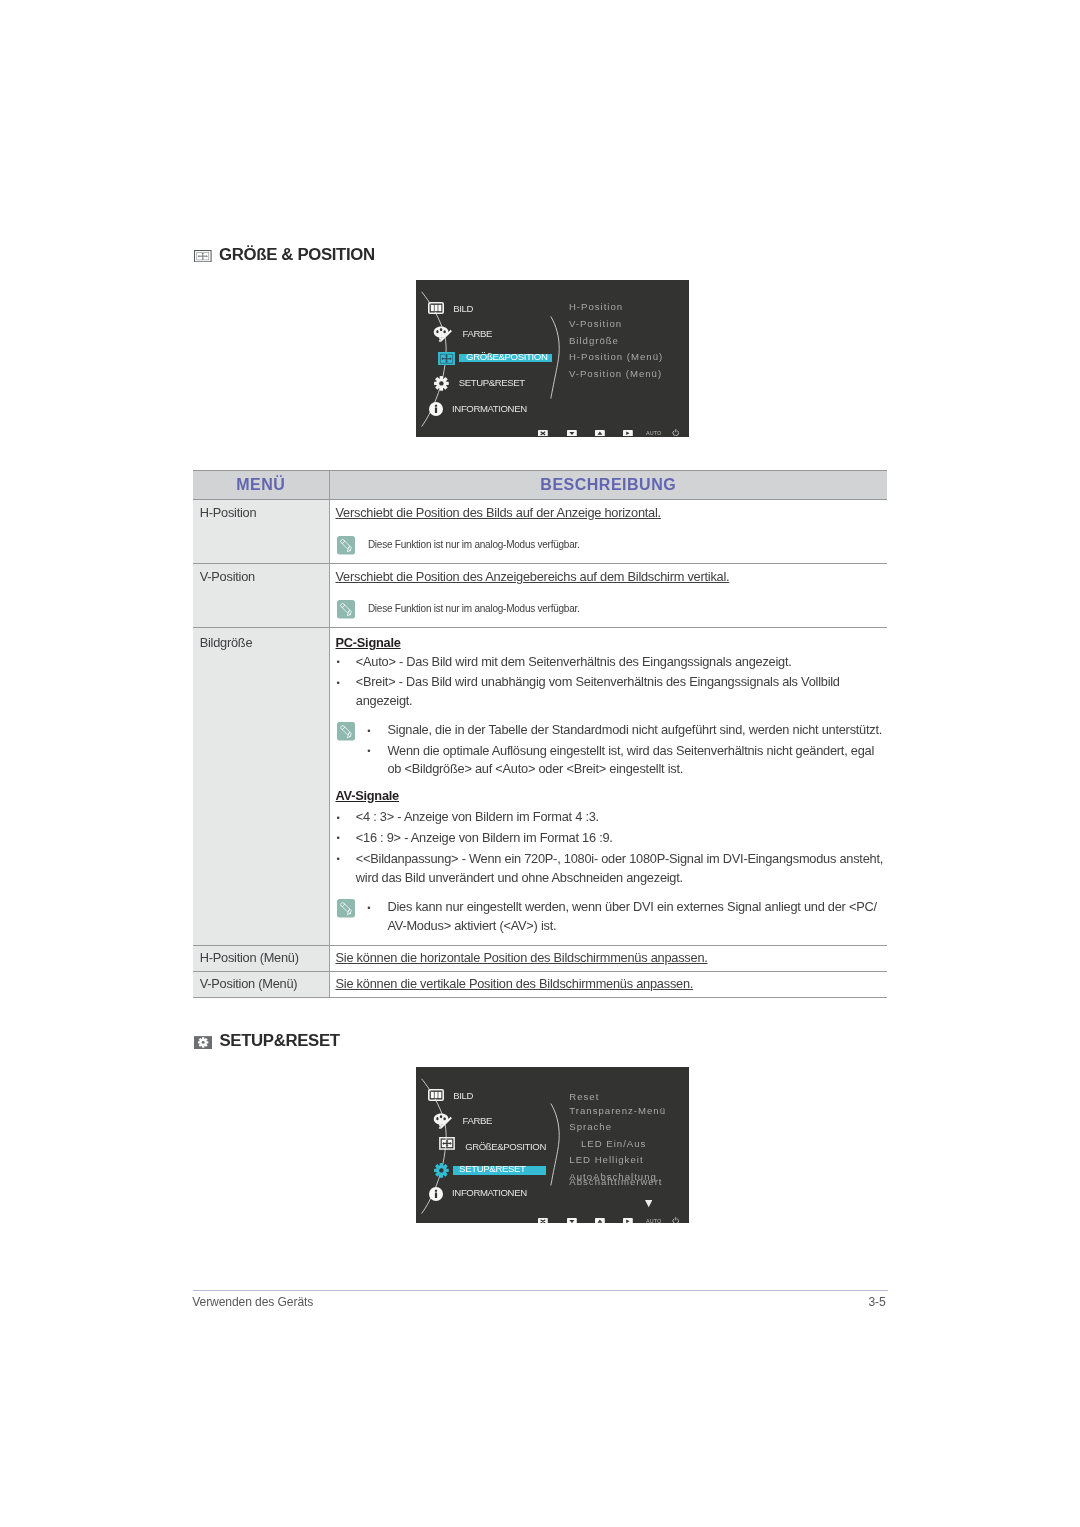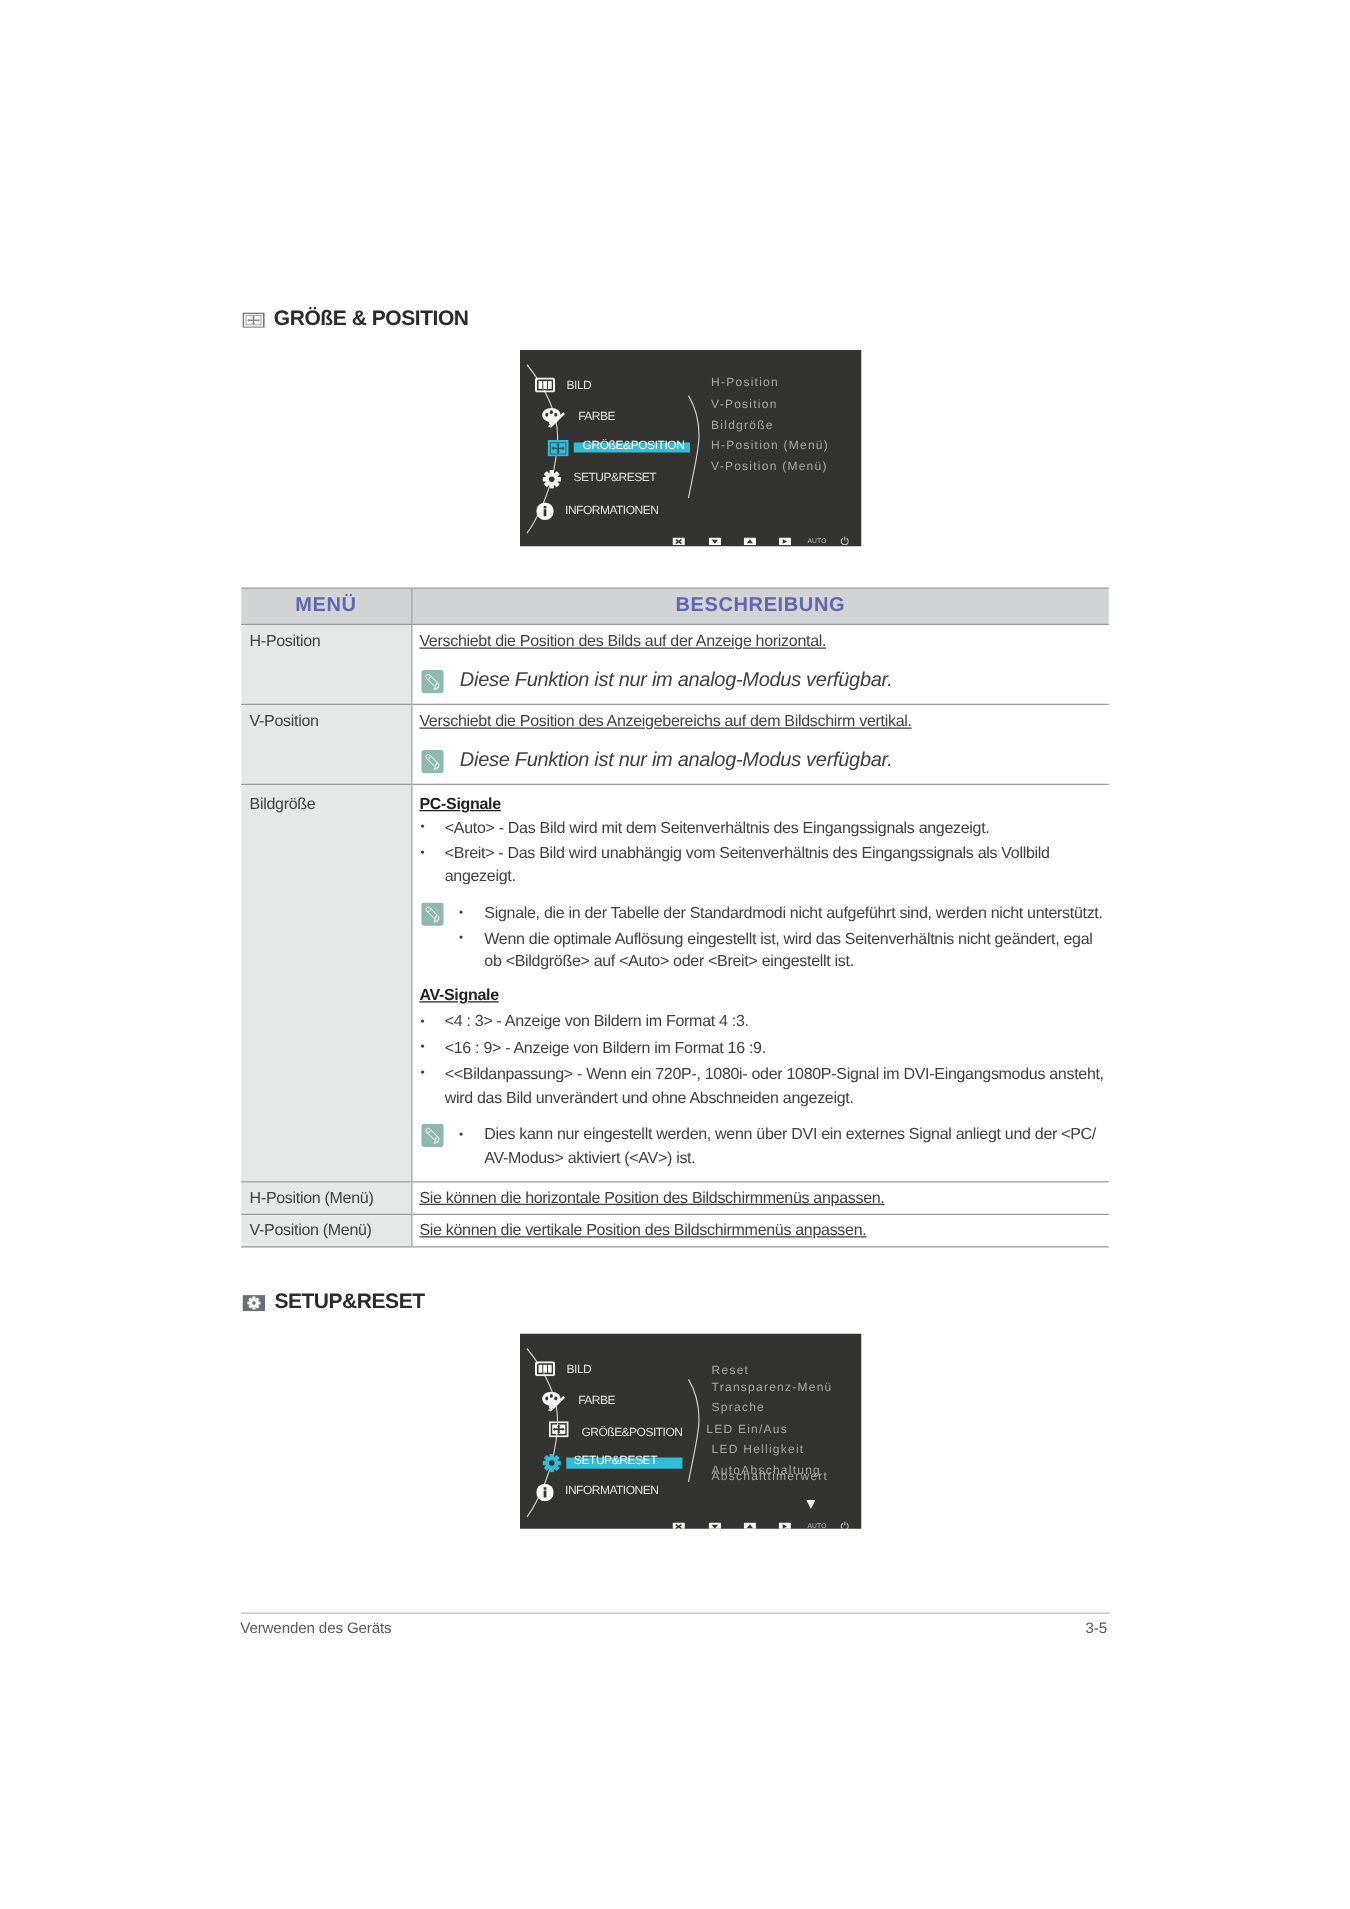--- a/index.html
+++ b/index.html
@@ -38,21 +38,21 @@
   .tbl .dcell{background:#fff;font-size:12.8px;color:#404042;padding:5.5px 4px 0 6px;border-left:1px solid #9d9fa2;line-height:0;letter-spacing:-0.24px;}
   .rowline td{border-top:1px solid #9a9a9c;}
   .rowline-b td{border-bottom:1px solid #9a9a9c;}
   .dcell p{margin:0;line-height:18.5px;text-decoration:underline;}
   .b{font-weight:bold;color:#231f20;}
   .bl{display:flex;margin-top:0.5px;}
   .bl .dot{flex:0 0 auto;width:19.4px;text-align:left;padding-left:0.9px;font-size:9.5px;line-height:18.5px;position:relative;top:0.3px;}
   .bl .txt{flex:1 1 auto;line-height:18.5px;}
   .note{display:flex;margin-top:11.1px;align-items:flex-start;}
   .note .nico{flex:0 0 auto;margin-left:1px;margin-right:3.5px;margin-top:0.8px;line-height:0;font-size:0;}
-  .note .ntxt{flex:1 1 auto;line-height:18.5px;font-size:16px;padding-left:9.9px;font-style:italic;}
+  .note .ntxt{flex:1 1 auto;line-height:18.5px;font-size:10px;padding-left:9.9px;}
   .note .nlist{flex:1 1 auto;}
   .note .nlist .dot{width:20.3px;padding-left:9.200000000000001px;}
   .note .nlist .bl{margin-top:0;}
   .note .nlist .bl+.bl{margin-top:2px;}
 
   
   .foot{position:absolute;left:192.6px;top:1289.6px;width:695.3px;border-top:1.4px solid #b9b9d8;}
   .foot .ft{position:absolute;top:5px;font-size:12.1px;line-height:13px;color:#58595b;letter-spacing:-0.1px;}
   .foot .ft.l{left:-0.4px;}
   .foot .ft.r{right:2.3px;}
@@ -221,21 +221,21 @@
     <span class="osd-lbl hl" style="left:43.1px;top:95.4px;">SETUP&amp;RESET</span>
     <span class="osd-ico" style="left:13.0px;top:120.0px;"><svg width="14" height="14" viewBox="0 0 14 14">
           <circle cx="7" cy="7" r="7" fill="#f8f8f8"></circle>
           <rect x="5.9" y="5.4" width="2.2" height="5.6" rx="0.3" fill="#333332"></rect>
           <rect x="5.9" y="2.7" width="2.2" height="2.1" rx="0.3" fill="#333332"></rect>
         </svg></span>
     <span class="osd-lbl" style="left:36.1px;top:119.1px;">INFORMATIONEN</span>
     <span class="osd-right" style="left:153.3px;top:23px;">Reset</span>
     <span class="osd-right" style="left:153.3px;top:37.0px;">Transparenz-Menü</span>
     <span class="osd-right" style="left:153.3px;top:53.0px;">Sprache</span>
-    <span class="osd-right" style="left:149px;top:69.6px;">LED Ein/Aus</span>
+    <span class="osd-right" style="left:165px;top:69.6px;">LED Ein/Aus</span>
     <span class="osd-right" style="left:153.3px;top:85.5px;">LED Helligkeit</span>
     <span class="osd-right" style="left:153.3px;top:102.7px;">AutoAbschaltung</span>
     <span class="osd-right" style="left:153.3px;top:108px;">Abschalttimerwert</span>
     <span class="osd-marker" style="left:228.9px;top:133.4px;"><svg width="7.4" height="7.2" viewBox="0 0 74 72" aria-hidden="true">
           <polygon points="0,0 74,0 37,72" fill="#ececec"></polygon>
         </svg><i class="vh">▼</i></span>
     <span class="osd-btn" style="left:122.3px;top:150.9px;"><svg width="9.8" height="6.6" viewBox="0 0 9.8 6.6">
           <rect x="0" y="0" width="9.8" height="6.6" rx="0.8" fill="#f5f5f5"></rect>
           <path d="M2.6 1.7 L7.2 4.9 M7.2 1.7 L2.6 4.9" stroke="#333332" stroke-width="1.25"></path>
         </svg></span>

